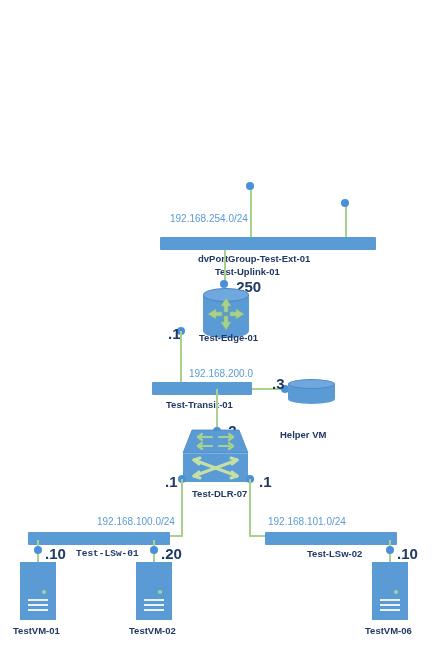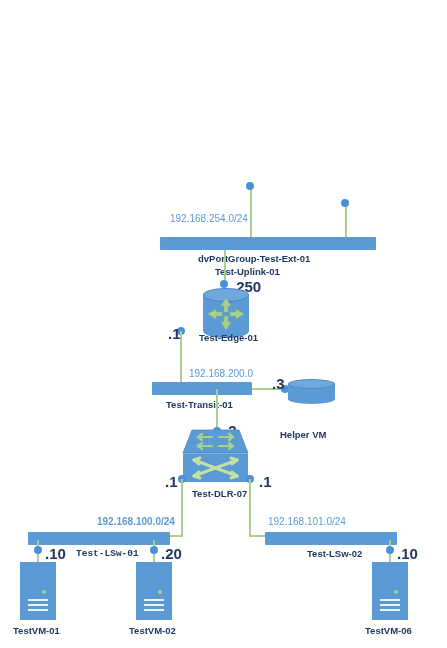--- a/index.html
+++ b/index.html
@@ -151,21 +151,21 @@
   <div class="dot" style="left:178px;top:475px;"></div>
   <div class="lbl lbl-ip" style="left:165px;top:473px;">.1</div>
   <div class="gline v" style="left:181px;top:479px;height:56px;"></div>
   <div class="gline h" style="left:168px;top:535px;width:15px;"></div>
 
   <div class="dot" style="left:246px;top:475px;"></div>
   <div class="lbl lbl-ip" style="left:259px;top:473px;">.1</div>
   <div class="gline v" style="left:249px;top:479px;height:56px;"></div>
   <div class="gline h" style="left:249px;top:535px;width:18px;"></div>
 
-  <div class="lbl lbl-blue" style="left:97px;top:516px;font-weight:bold;">192.168.100.0/24</div>
+  <div class="lbl lbl-blue" style="left:97px;top:516px;">192.168.100.0/24</div>
   <div class="bar" style="left:28px;top:532px;width:142px;"></div>
   <div class="lbl lbl-dark" style="left:76px;top:548px;font-family:Liberation Mono, monospace;">Test-LSw-01</div>
 
   <div class="gline v" style="left:37px;top:540px;height:22px;"></div>
   <div class="dot" style="left:34px;top:546px;"></div>
   <div class="lbl lbl-ip" style="left:45px;top:545px;">.10</div>
 
   <div class="gline v" style="left:153px;top:540px;height:22px;"></div>
   <div class="dot" style="left:150px;top:546px;"></div>
   <div class="lbl lbl-ip" style="left:161px;top:545px;">.20</div>

